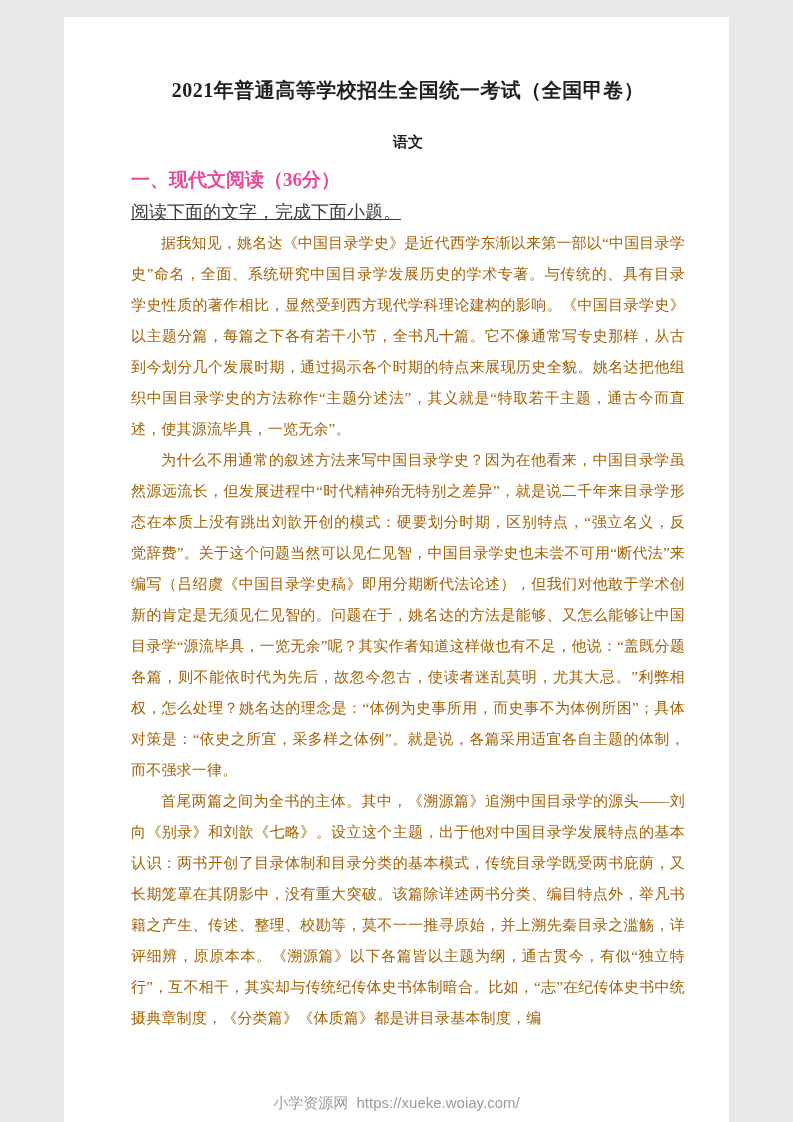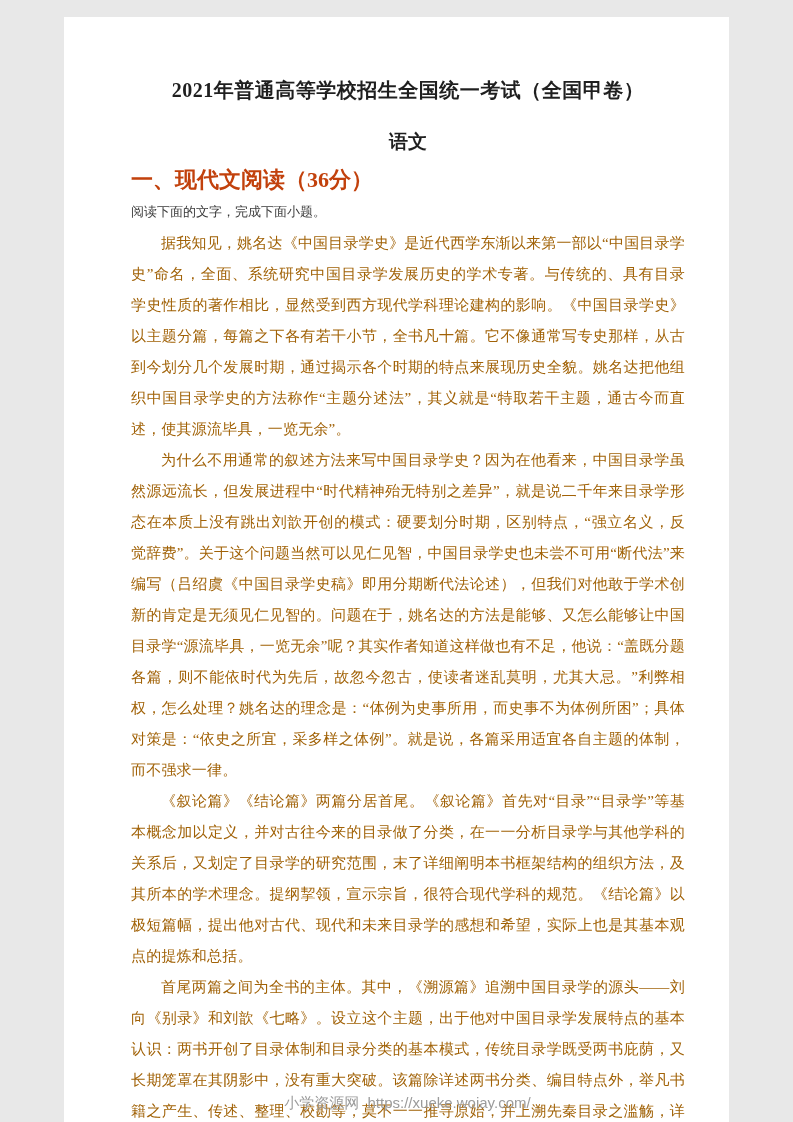--- a/index.html
+++ b/index.html
@@ -20,50 +20,51 @@
     text-align: center;
     font-size: 20px;
     font-weight: 700;
     color: #1f1f1f;
     line-height: 30px;
     letter-spacing: 0.5px;
   }
   .subject {
     margin: 0 0 4px 0;
     text-align: center;
-    font-size: 19px;
+    font-size: 15px;
     font-weight: 700;
     color: #1f1f1f;
     line-height: 34px;
   }
   .heading {
     margin: 0;
-    font-size: 22px;
+    font-size: 19px;
     font-weight: 700;
-    color: #c2410c;
+    color: #ec4899;
     line-height: 33px;
   }
   .instruction {
     margin: 0;
-    font-size: 13px;
+    font-size: 18px;
     line-height: 32px;
     color: #3a3a3a;
+    text-decoration: underline;
   }
   .para {
     margin: 0;
     font-size: 15px;
     line-height: 31px;
     text-align: justify;
     text-indent: 2em;
     color: #a16207;
     letter-spacing: 0.2px;
   }
   .footer {
     position: absolute;
-    left: 11px;
+    left: 0;
     bottom: 26px;
     width: 100%;
     text-align: center;
     font-size: 15px;
     color: #9b9b9b;
     font-family: "Liberation Sans", "DejaVu Sans", sans-serif;
   }
   .footer span { margin: 0 2px; }
 </style>
 </head>
@@ -77,21 +78,20 @@
 
   <h3 class="heading">一、现代文阅读（36分）</h3>
 
 
   <p class="instruction">阅读下面的文字，完成下面小题。</p>
 
   <p class="para">据我知见，姚名达《中国目录学史》是近代西学东渐以来第一部以“中国目录学史”命名，全面、系统研究中国目录学发展历史的学术专著。与传统的、具有目录学史性质的著作相比，显然受到西方现代学科理论建构的影响。《中国目录学史》以主题分篇，每篇之下各有若干小节，全书凡十篇。它不像通常写专史那样，从古到今划分几个发展时期，通过揭示各个时期的特点来展现历史全貌。姚名达把他组织中国目录学史的方法称作“主题分述法”，其义就是“特取若干主题，通古今而直述，使其源流毕具，一览无余”。</p>
 
   <p class="para">为什么不用通常的叙述方法来写中国目录学史？因为在他看来，中国目录学虽然源远流长，但发展进程中“时代精神殆无特别之差异”，就是说二千年来目录学形态在本质上没有跳出刘歆开创的模式：硬要划分时期，区别特点，“强立名义，反觉辞费”。关于这个问题当然可以见仁见智，中国目录学史也未尝不可用“断代法”来编写（吕绍虞《中国目录学史稿》即用分期断代法论述），但我们对他敢于学术创新的肯定是无须见仁见智的。问题在于，姚名达的方法是能够、又怎么能够让中国目录学“源流毕具，一览无余”呢？其实作者知道这样做也有不足，他说：“盖既分题各篇，则不能依时代为先后，故忽今忽古，使读者迷乱莫明，尤其大忌。”利弊相权，怎么处理？姚名达的理念是：“体例为史事所用，而史事不为体例所困”；具体对策是：“依史之所宜，采多样之体例”。就是说，各篇采用适宜各自主题的体制，而不强求一律。</p>
 
-  <p class="para">《叙论篇》《结论篇》两篇分居首尾。《叙论篇》首先对“目录”“目录学”等基本概念加以定义，并对古往今来的目录做了分类，在一一分析目录学与其他学科的关系后，又划定了目录学的研究范围，末了详细阐明本书框架结构的组织方法，及其所本的学术理念。提纲挈领，宣示宗旨，很符合现代学科的规范。《结论篇》以极短篇幅，提出他对古代、现代和未来目录学的感想和希望，实际上也是其基本观点的提炼和总括。</p>
 
   <p class="para">首尾两篇之间为全书的主体。其中，《溯源篇》追溯中国目录学的源头——刘向《别录》和刘歆《七略》。设立这个主题，出于他对中国目录学发展特点的基本认识：两书开创了目录体制和目录分类的基本模式，传统目录学既受两书庇荫，又长期笼罩在其阴影中，没有重大突破。该篇除详述两书分类、编目特点外，举凡书籍之产生、传述、整理、校勘等，莫不一一推寻原始，并上溯先秦目录之滥觞，详评细辨，原原本本。《溯源篇》以下各篇皆以主题为纲，通古贯今，有似“独立特行”，互不相干，其实却与传统纪传体史书体制暗合。比如，“志”在纪传体史书中统摄典章制度，《分类篇》《体质篇》都是讲目录基本制度，编</p>
 
   <div class="footer">
     <span>小学资源网</span>
     <span>https://xueke.woiay.com/</span>
   </div>
 
 </div>
 

